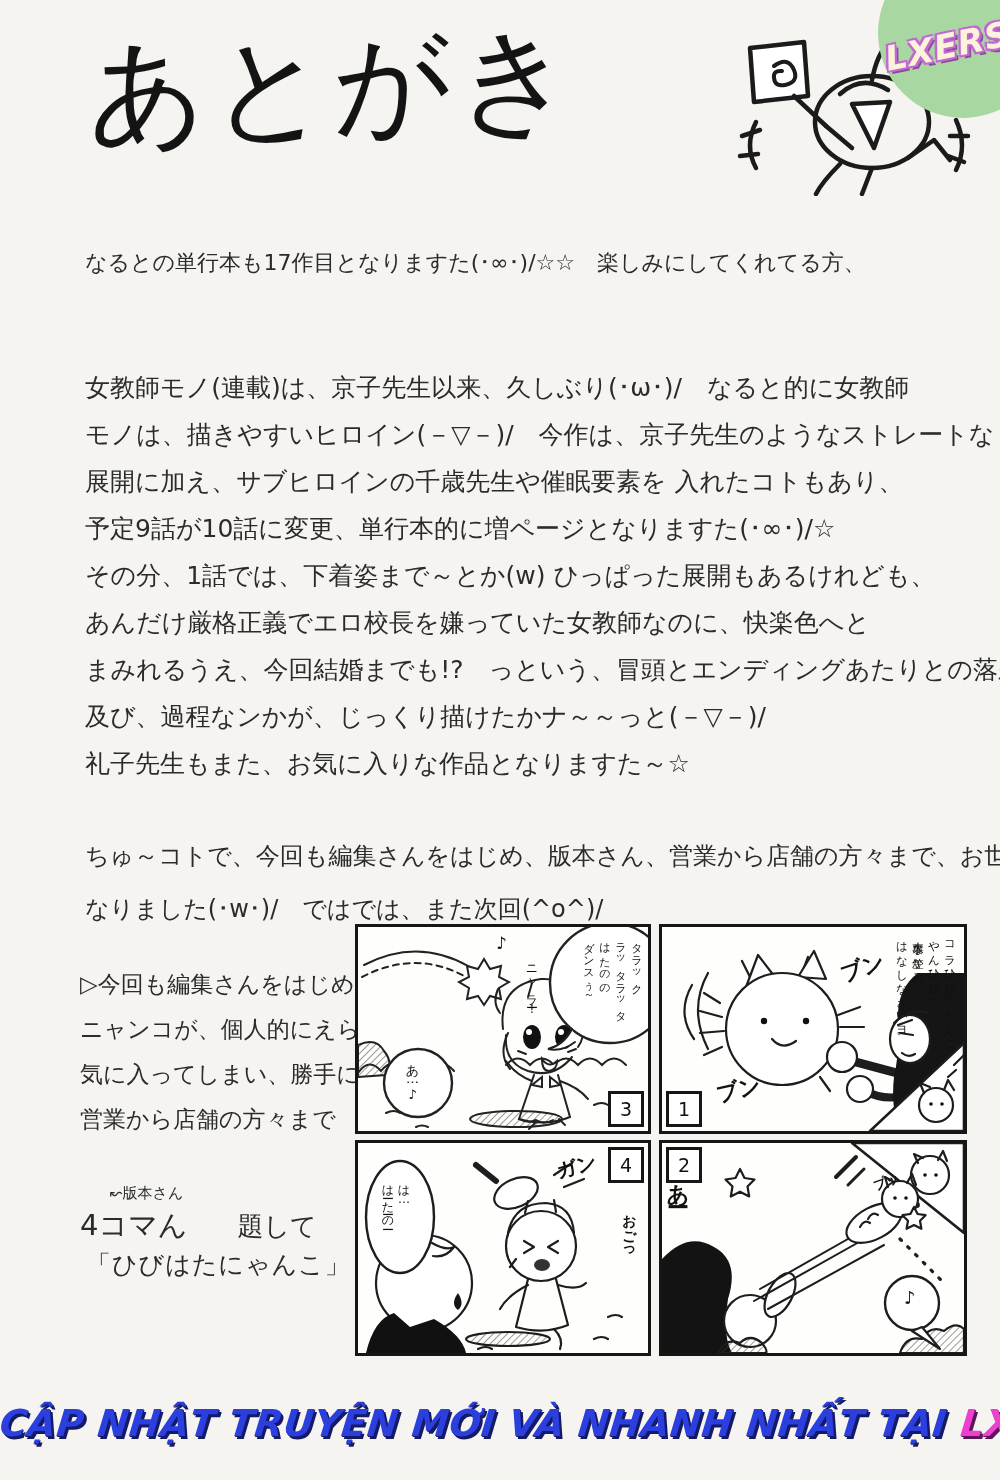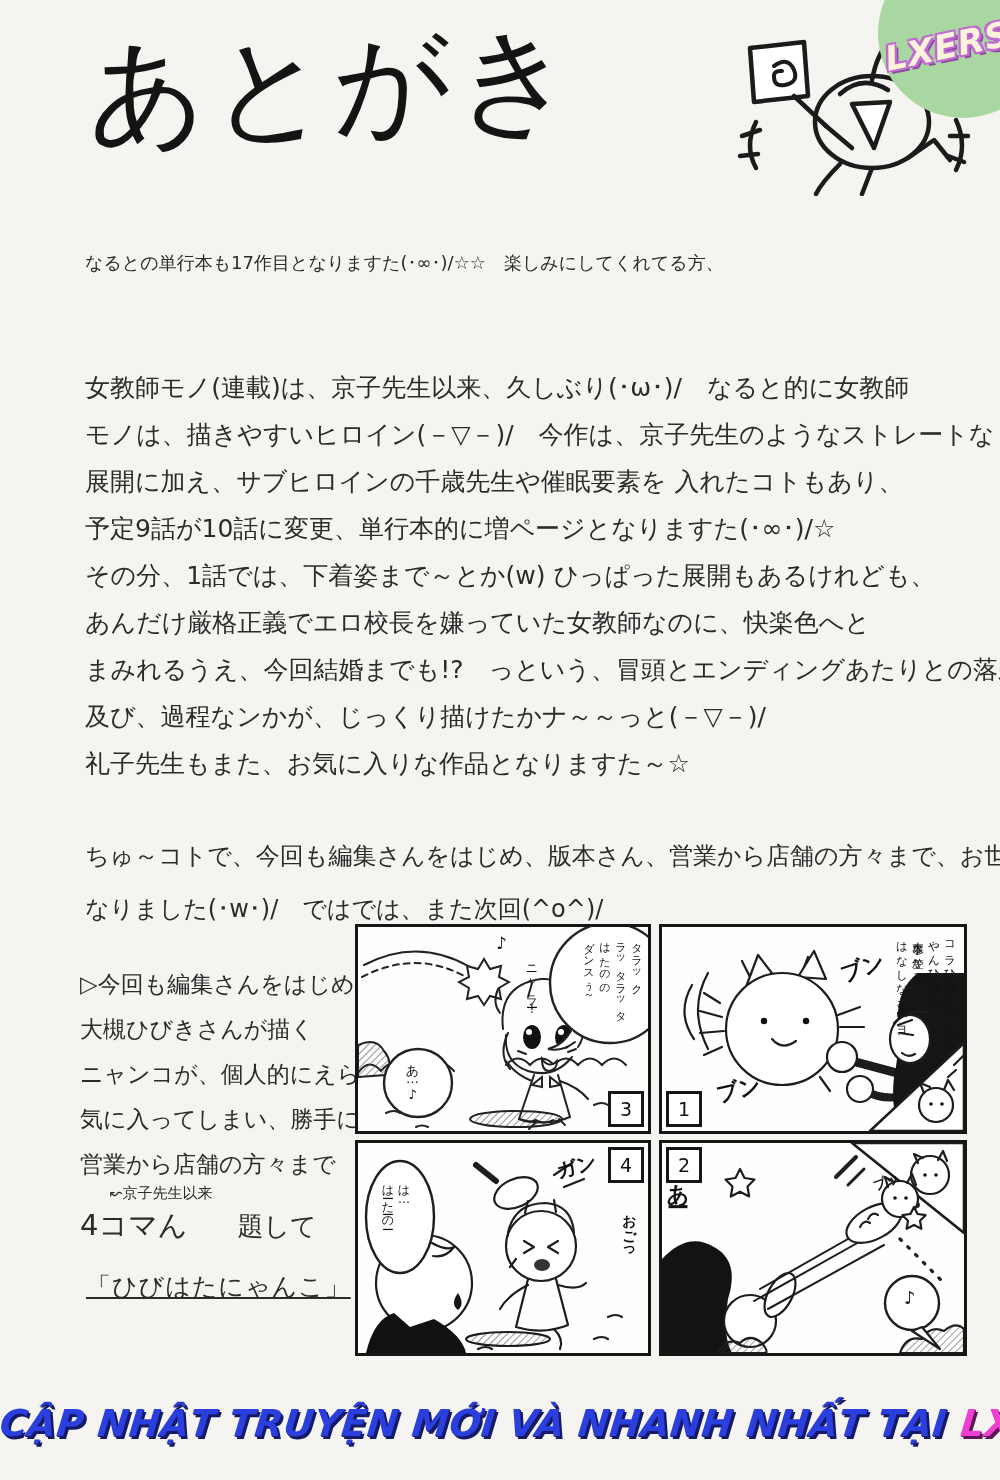--- a/index.html
+++ b/index.html
@@ -22,30 +22,30 @@
   .logo-text{
     position:absolute;left:6px;top:78px;
     font-style:italic;font-weight:bold;font-size:34px;
     color:#fdf2da;transform:rotate(-12deg);letter-spacing:1px;
     text-shadow:2px 2px 0 #c06ad0,-2px 2px 0 #c06ad0,2px -2px 0 #c06ad0,-2px -2px 0 #c06ad0,3px 4px 0 #8c4ba0;
   }
   .doodle{position:absolute;left:722px;top:8px;}
   
   .para{position:absolute;left:85px;color:#2b2b2b;}
   .para .ln{display:block;white-space:nowrap;}
-  .p1{top:234px;font-size:18px;}   .p1 .ln{line-height:58px;}
+  .p1{top:234px;font-size:22px;}   .p1 .ln{line-height:58px;}
   .p2{top:364px;font-size:25px;}   .p2 .ln{line-height:47px;}
   .p3{top:830px;font-size:24px;}   .p3 .ln{line-height:53px;}
   .side{position:absolute;left:80px;top:962px;width:285px;font-size:23px;color:#2b2b2b;}
   .side .ln{display:block;white-space:nowrap;line-height:45px;}
   .side-annot{position:absolute;top:222px;left:30px;font-size:15px;white-space:nowrap;}
   .side-yonkoma{position:absolute;top:244px;left:0;white-space:nowrap;}
   .yonkoma-label{font-size:29px;}
   .daishite{font-size:26px;margin-left:50px;margin-top:47px;}
-  .side-comic-title{position:absolute;top:308px;left:6px;font-size:25px;letter-spacing:1px;white-space:nowrap;text-decoration:underline;}
+  .side-comic-title{position:absolute;top:286px;left:6px;font-size:25px;letter-spacing:1px;white-space:nowrap;}
   
   .comic{position:absolute;left:355px;top:924px;width:612px;height:432px;}
   .panel{position:absolute;background:#fefefc;border:3px solid #161616;box-sizing:border-box;overflow:hidden;}
   .panel svg{position:absolute;left:0;top:0;}
   .pnl3{left:0;top:0;width:296px;height:210px;}
   .pnl1{left:304px;top:0;width:308px;height:210px;}
   .pnl4{left:0;top:216px;width:296px;height:216px;}
   .pnl2{left:304px;top:216px;width:308px;height:216px;}
   .vtext{
     position:absolute;writing-mode:vertical-rl;text-orientation:upright;
@@ -115,25 +115,24 @@
     <span class="ln">礼子先生もまた、お気に入りな作品となりますた～☆</span>
   </div>
 
   <div class="para p3">
     <span class="ln">ちゅ～コトで、今回も編集さんをはじめ、版本さん、営業から店舗の方々まで、お世話に</span>
     <span class="ln">なりました(･w･)/　ではでは、また次回(^o^)/</span>
   </div>
 
   <div class="side">
     <span class="ln">▷今回も編集さんをはじめ</span>
-    <span class="ln">大槻ひびきさんが描く</span>
     <span class="ln">ニャンコが、個人的にえらく</span>
     <span class="ln">気に入ってしまい、勝手に(w)</span>
     <span class="ln">営業から店舗の方々まで</span>
-    <span class="side-annot">↜京子先生以来</span>
+    <span class="side-annot">↜版本さん</span>
     <span class="side-yonkoma"><span class="yonkoma-label">4コマん</span><span class="daishite">題して</span></span>
     <span class="side-comic-title">「ひびはたにゃんこ」</span>
   </div>
 
   <div class="comic">
 
     <div class="panel pnl3">
       <svg width="290" height="204" viewBox="0 0 290 204">
         <defs>
           <pattern id="h3" width="5" height="5" patternUnits="userSpaceOnUse" patternTransform="rotate(45)">

